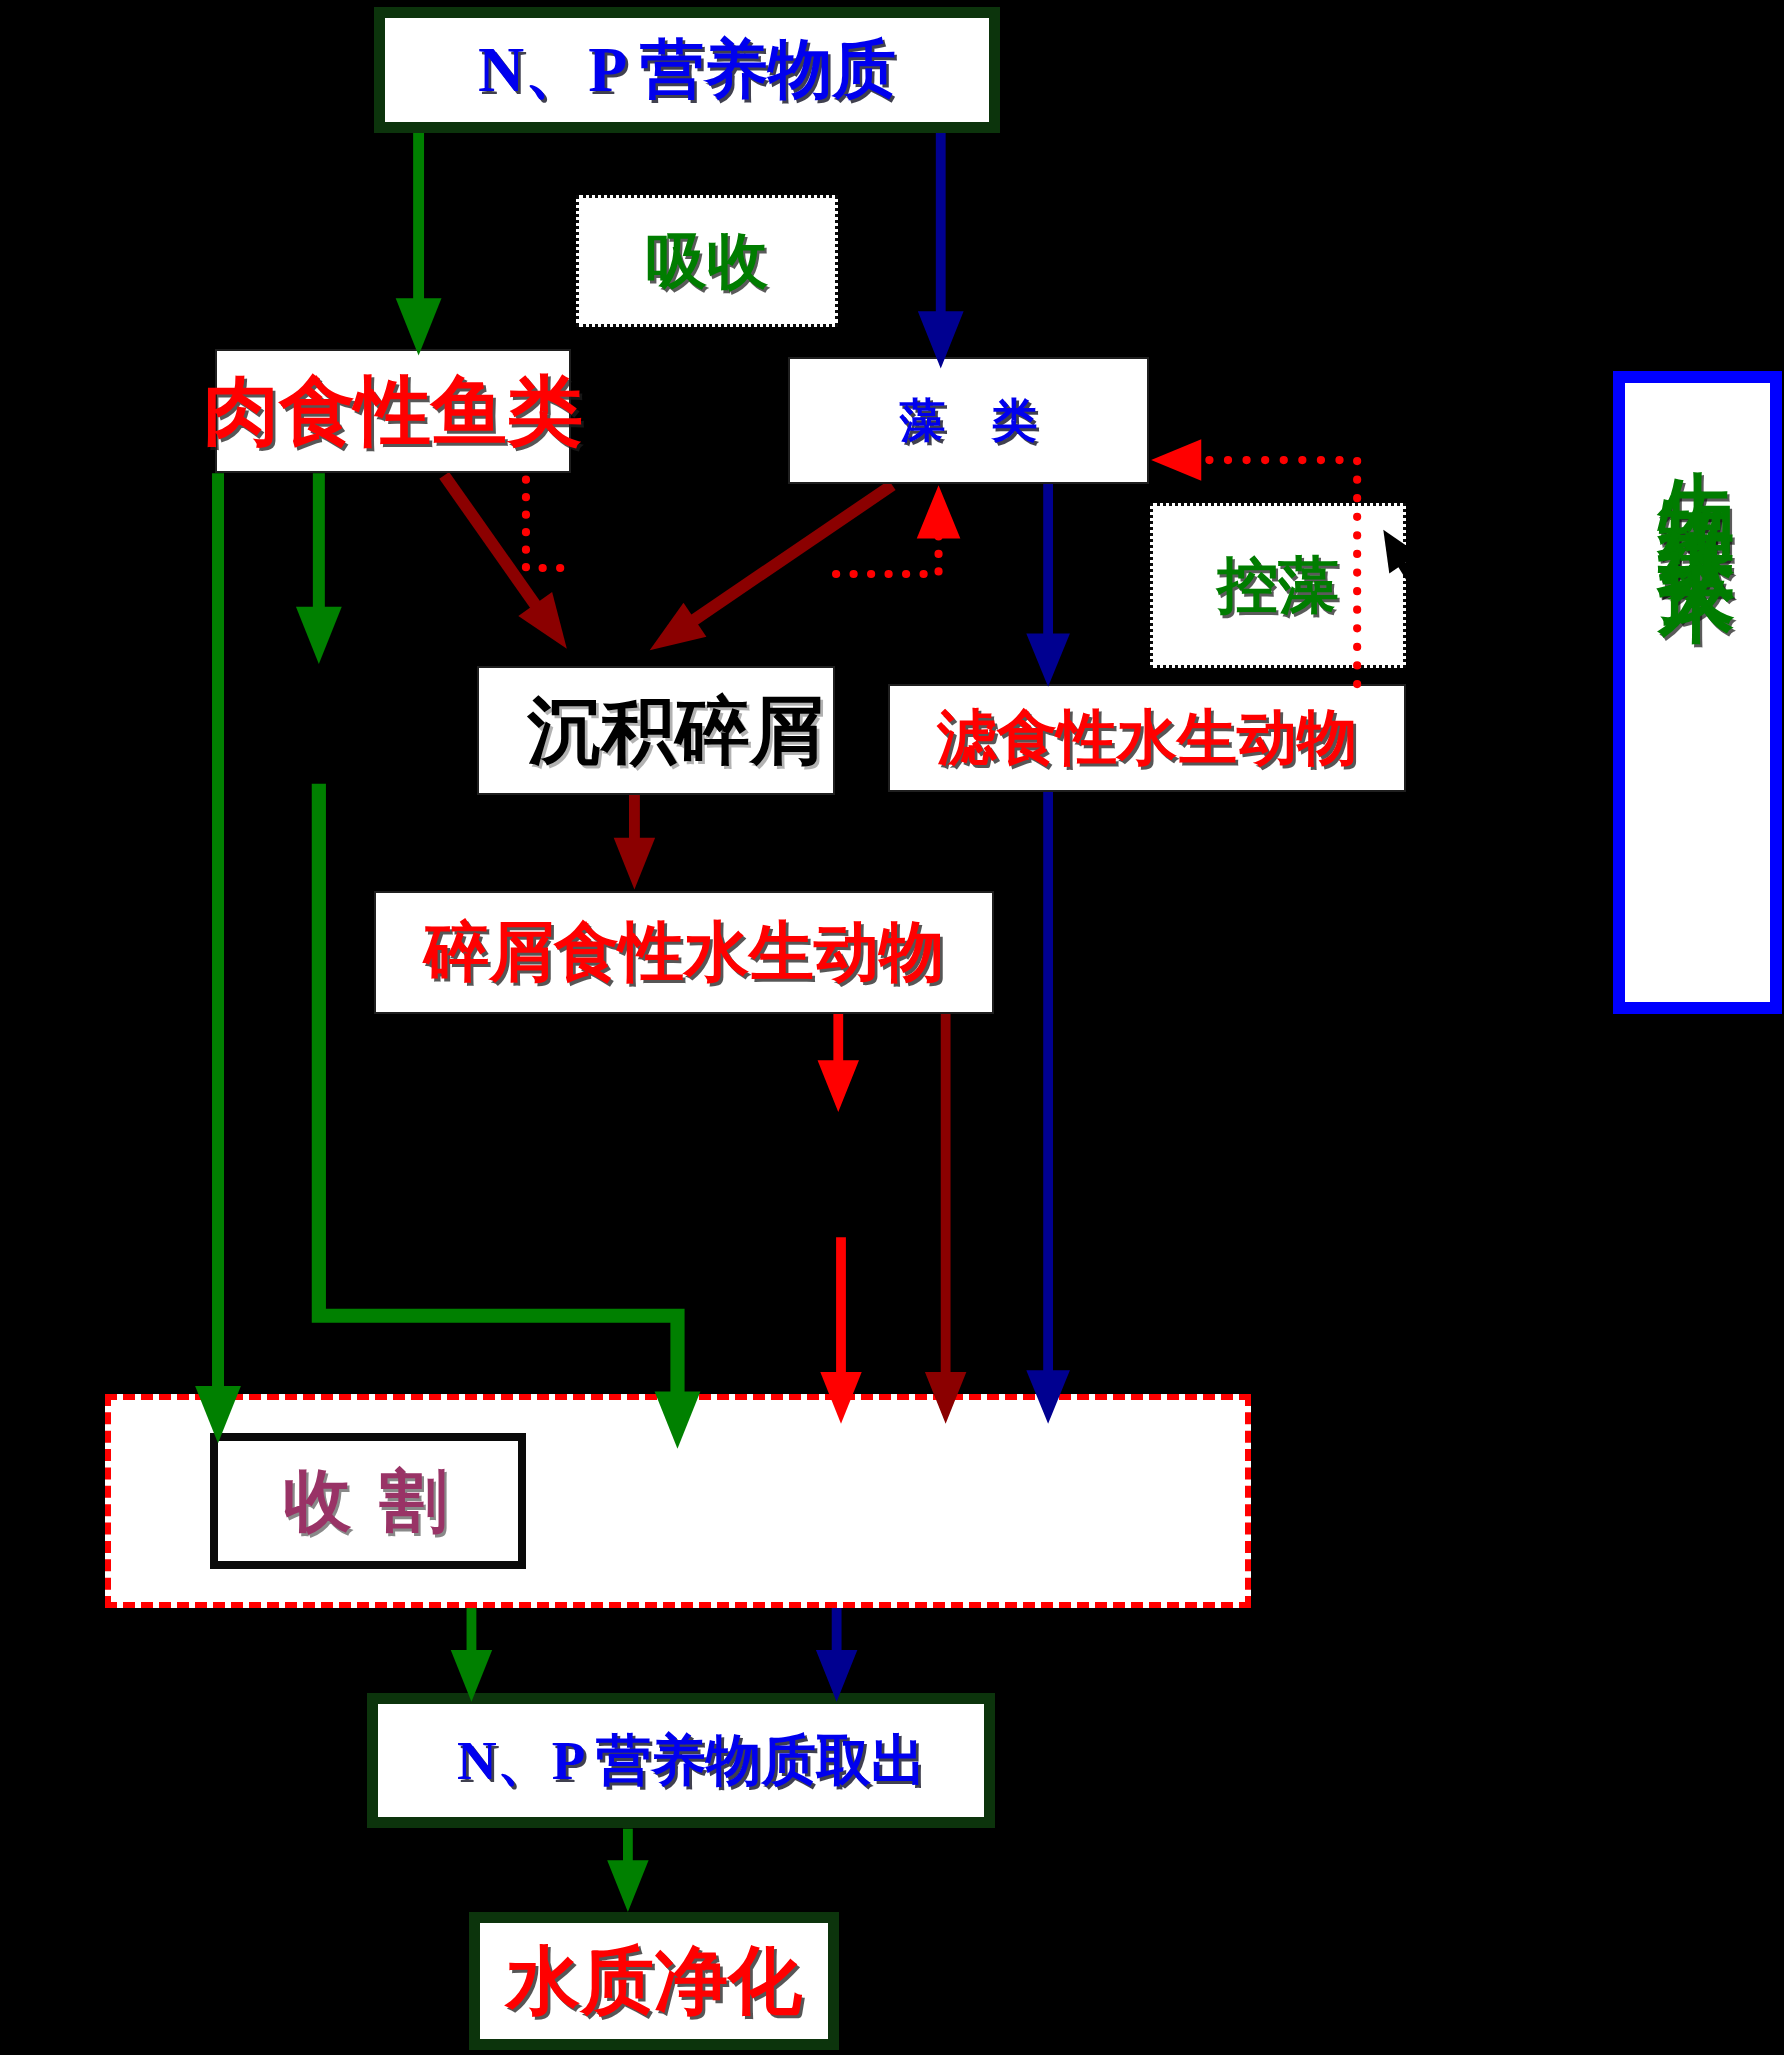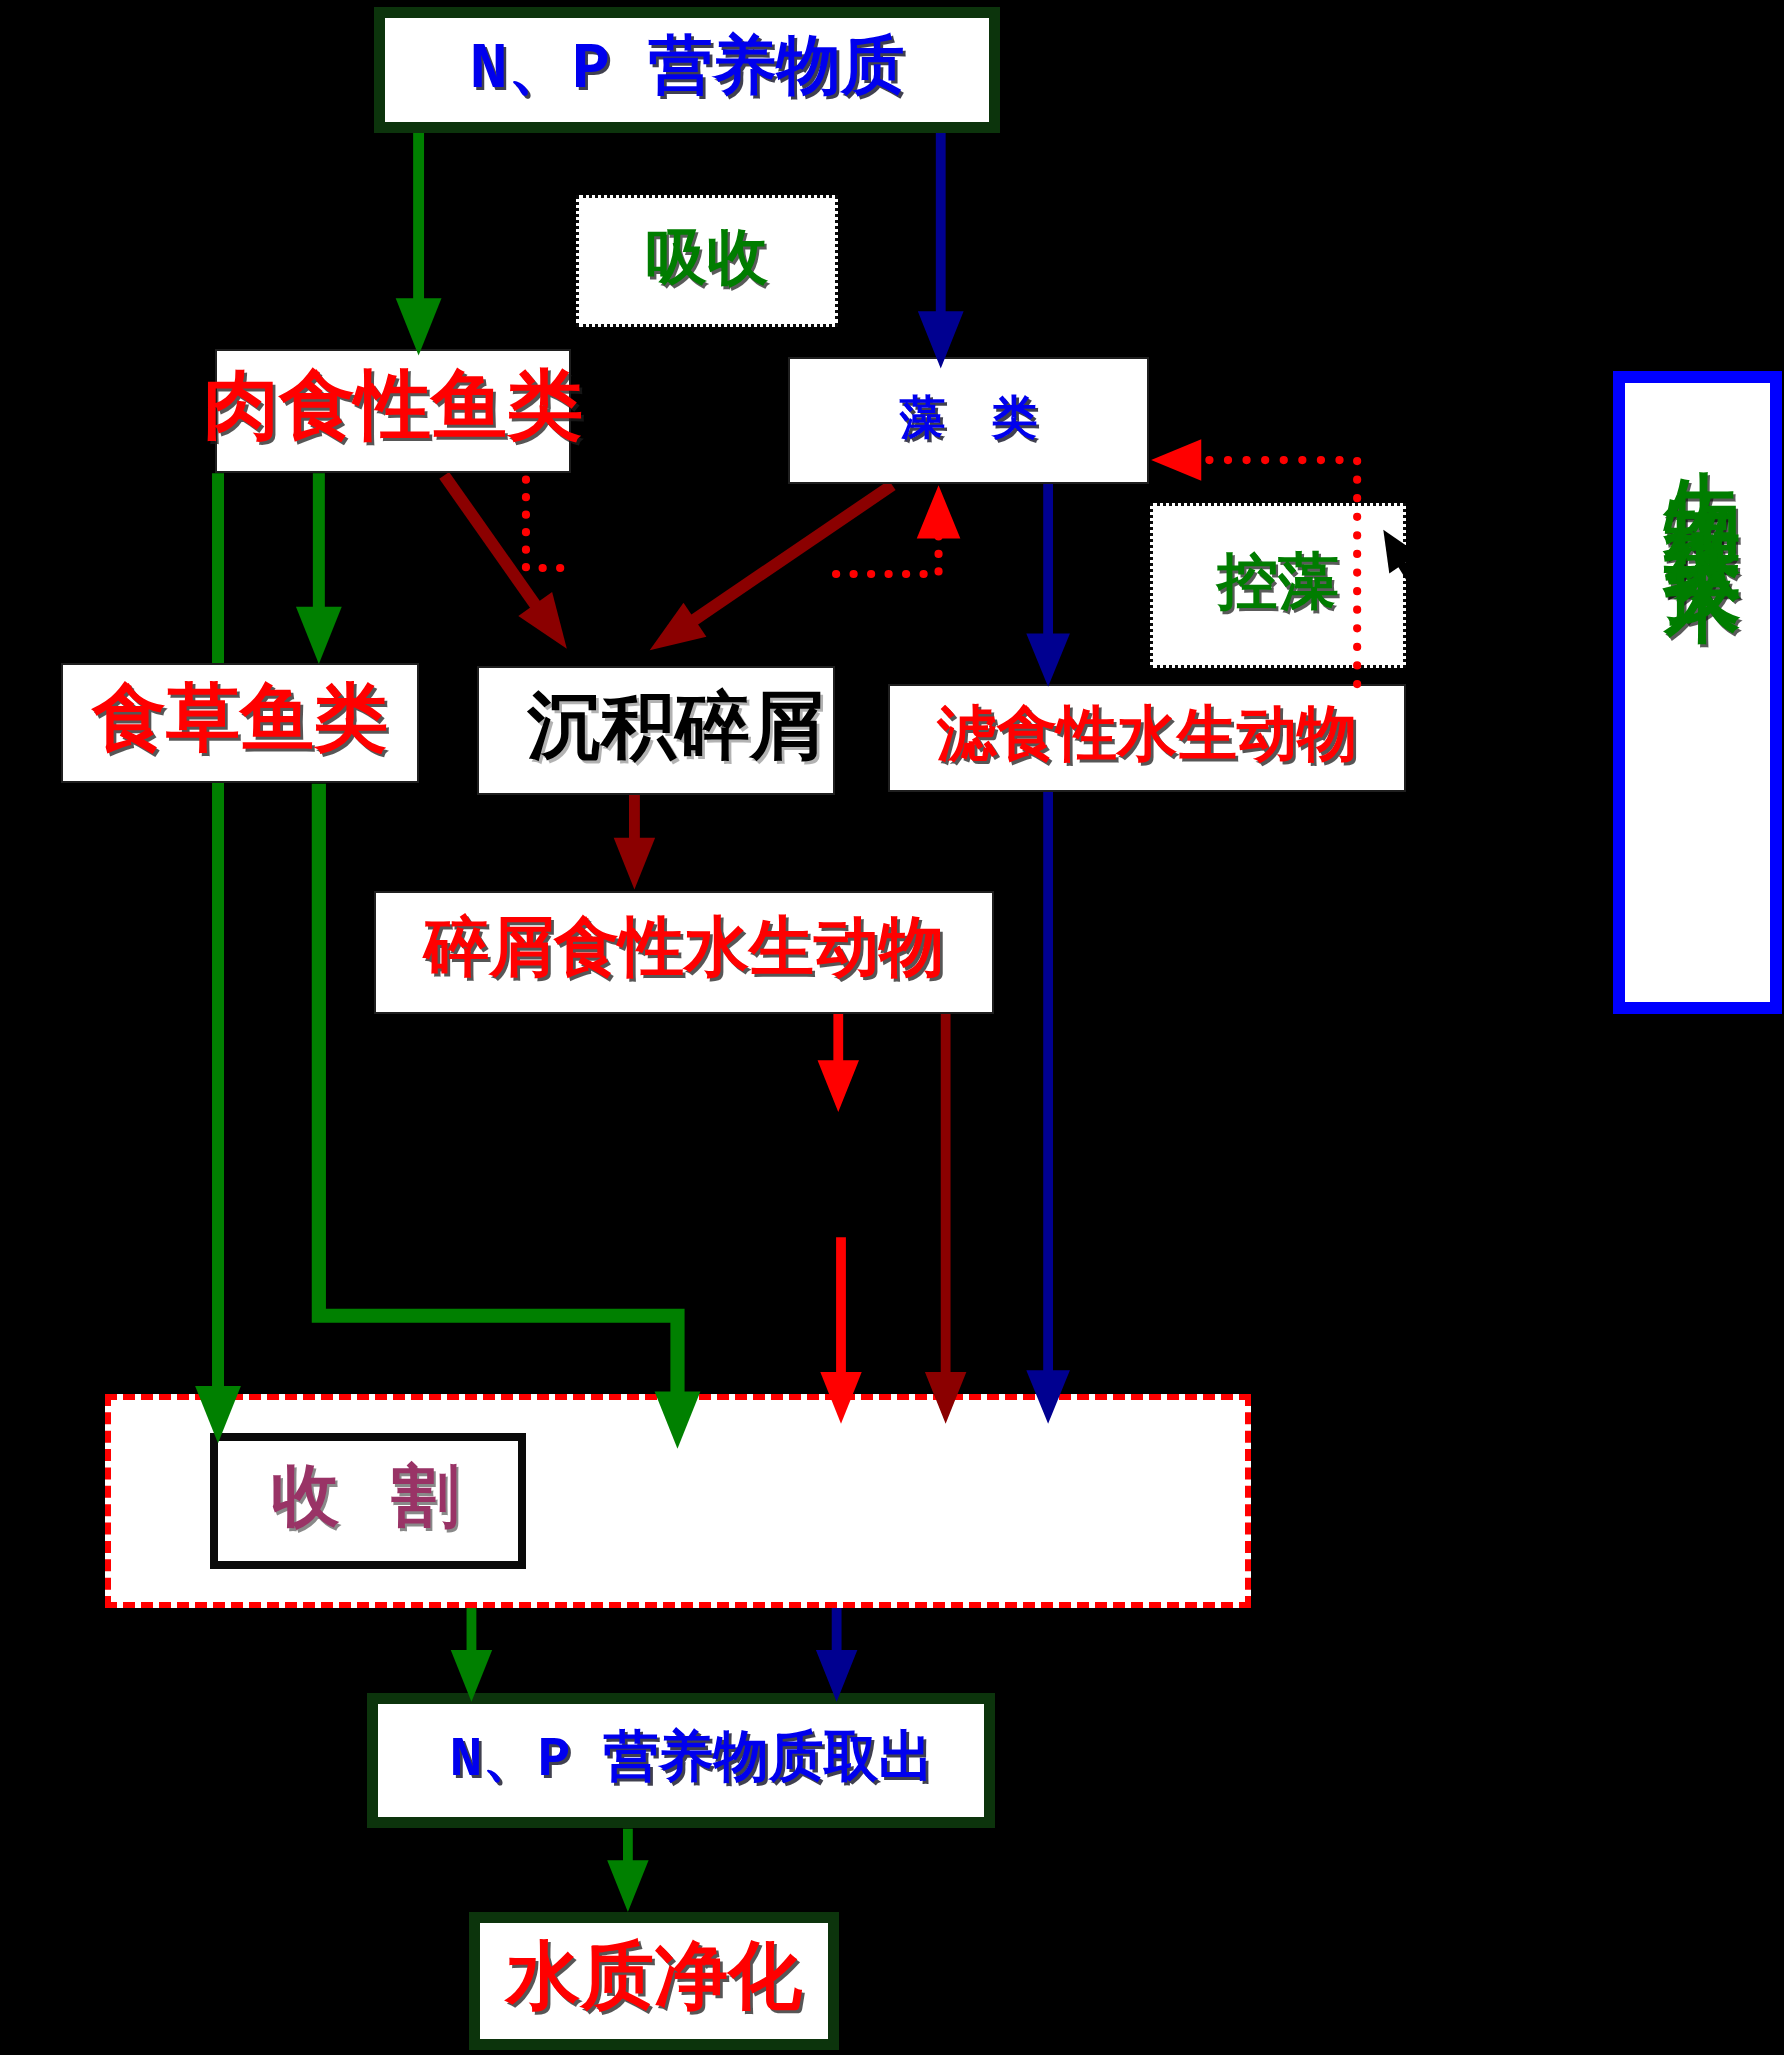--- a/index.html
+++ b/index.html
@@ -1,17 +1,17 @@
 <!DOCTYPE html>
 <html style="font-size:8.7px"><head>
 <meta charset="utf-8">
 <style>
   html,body{margin:0;padding:0;background:#000;}
   #canvas{position:relative;width:1785px;height:2056px;background:#000;overflow:hidden;
-          font-family:Liberation Mono, monospace;}
+          font-family:Liberation Serif, serif;}
   svg.layer{position:absolute;left:0;top:0;width:1785px;height:2056px;}
   #lines{z-index:1;}
   #overlay{z-index:3;}
   .box{position:absolute;z-index:2;background:#fff;box-sizing:border-box;
        display:flex;align-items:center;justify-content:center;
        font-weight:bold;line-height:1;white-space:nowrap;text-align:center;}
   .thin{border:2.7px solid #1f1f1f;}
   .jag{border:3.3px dotted #0a0a0a;}
   .dgreen{border:11px solid #0c340c;}
   .bblue{border:12px solid #0000ff;}
@@ -95,23 +95,20 @@
 
   <div class="box thin t-blue" style="left:788px;top:357px;width:361px;height:127px;font-size:46px;">
     <span>藻　类</span>
   </div>
 
 
   <div class="box jag t-green" style="left:1150px;top:503px;width:256px;height:165px;font-size:61px;">
     <span>控藻</span>
   </div>
 
-  <div class="box thin t-red" style="left:61px;top:663px;width:358px;height:120px;font-size:74px;">
-    <span>食草鱼类</span>
-  </div>
 
   <div class="box thin t-black" style="left:477px;top:666px;width:358px;height:129px;font-size:74px;padding-left:39px;">
     <span>沉积碎屑</span>
   </div>
 
   <div class="box thin t-red" style="left:888px;top:684px;width:518px;height:108px;font-size:60px;">
     <span>滤食性水生动物</span>
   </div>
 
   <div class="box thin t-red" style="left:374px;top:891px;width:620px;height:123px;font-size:65px;">

